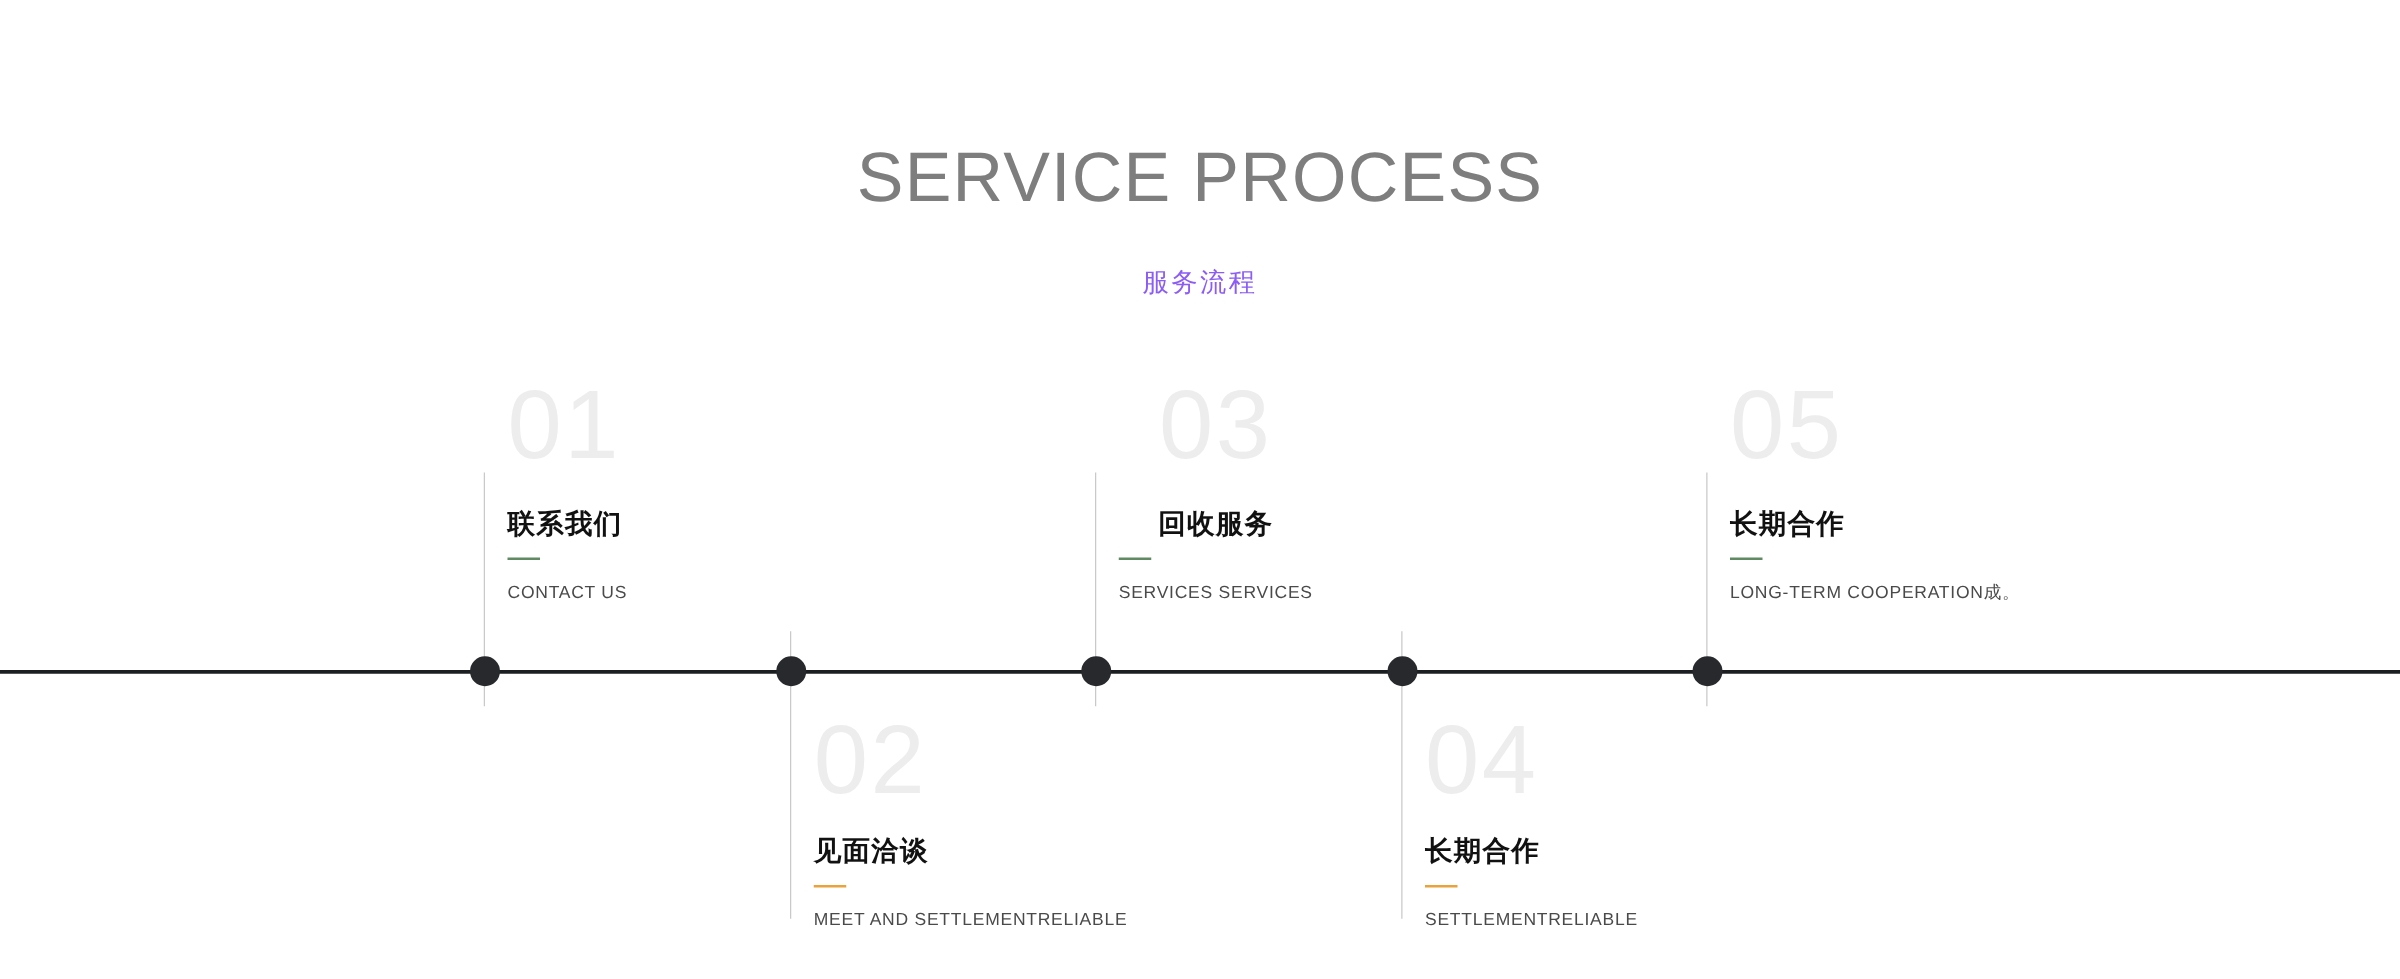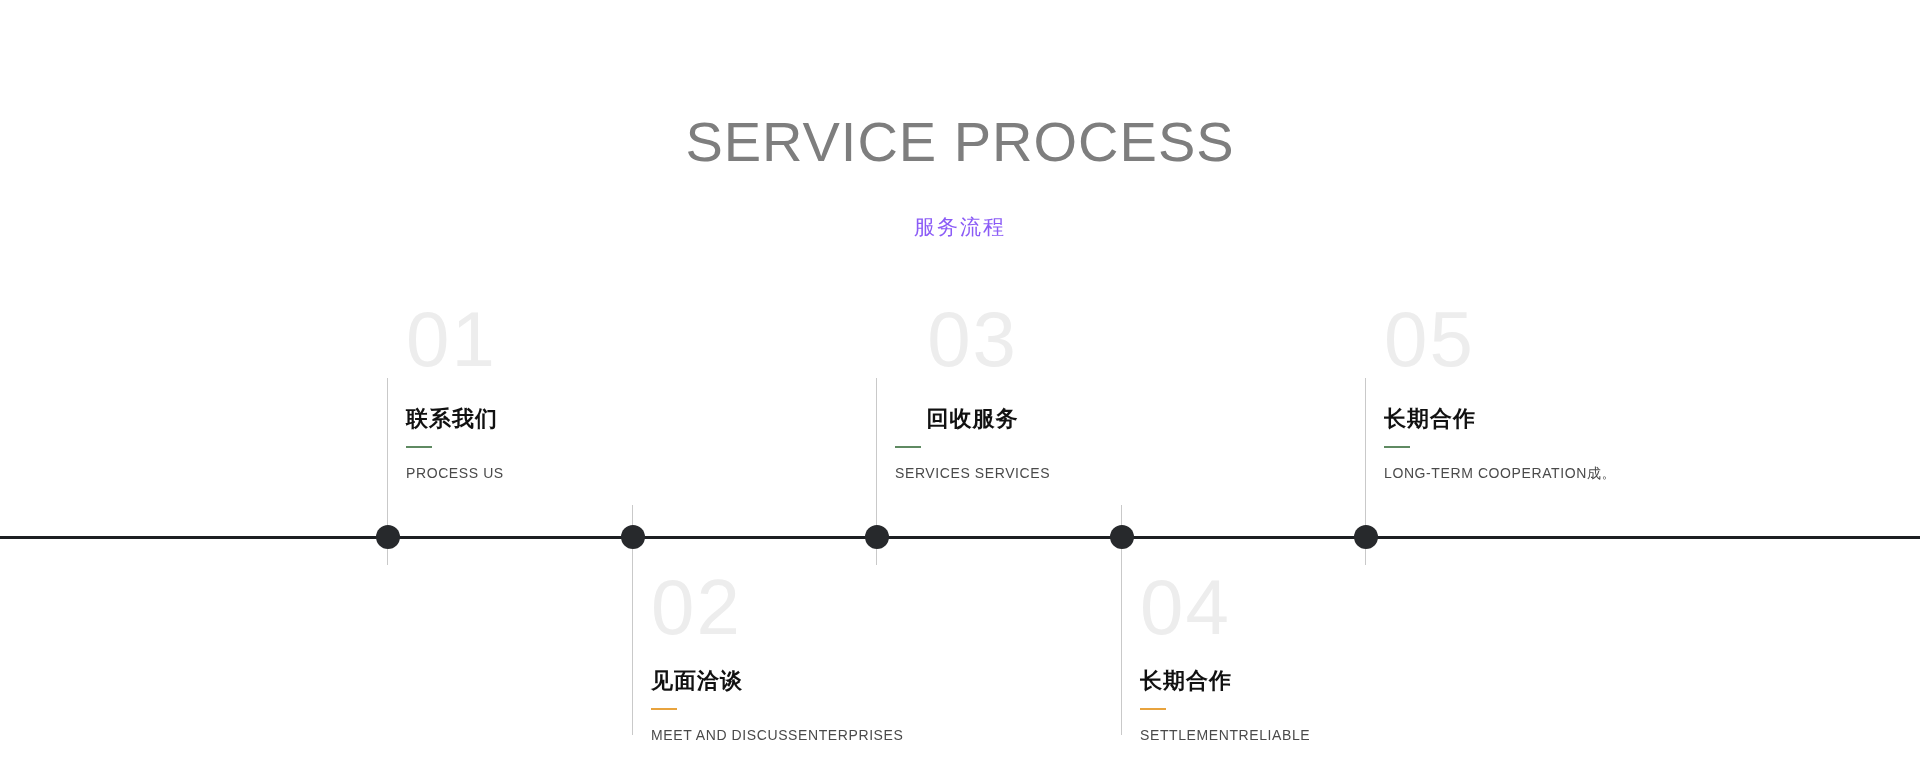--- a/index.html
+++ b/index.html
@@ -155,31 +155,31 @@
   <div class="timeline-line"></div>
 
   <div id="steps-root">
       <div class="step above">
         <div class="connector" style="left: 387px; top: 378px; height: 187px;"></div>
         <div class="dot" style="left: 376px; top: 525px;"></div>
         <div class="step-body" style="left: 406px; top: 300px;">
           <div class="step-num">01</div>
           <div class="step-title">联系我们</div>
           <div class="step-rule green"></div>
-          <div class="step-desc">PROCESS US</div>
+          <div class="step-desc">CONTACT US</div>
         </div>
       </div>
       <div class="step below">
         <div class="connector" style="left: 632px; top: 505px; height: 230px;"></div>
         <div class="dot" style="left: 621px; top: 525px;"></div>
         <div class="step-body" style="left: 651px; top: 568px;">
           <div class="step-num">02</div>
           <div class="step-title">见面洽谈</div>
           <div class="step-rule orange"></div>
-          <div class="step-desc">MEET AND DISCUSSENTERPRISES</div>
+          <div class="step-desc">MEET AND SETTLEMENTRELIABLE</div>
         </div>
       </div>
       <div class="step above">
         <div class="connector" style="left: 876px; top: 378px; height: 187px;"></div>
         <div class="dot" style="left: 865px; top: 525px;"></div>
         <div class="step-body" style="left: 895px; top: 300px; text-align: center;">
           <div class="step-num">03</div>
           <div class="step-title">回收服务</div>
           <div class="step-rule green"></div>
           <div class="step-desc">SERVICES SERVICES</div>

